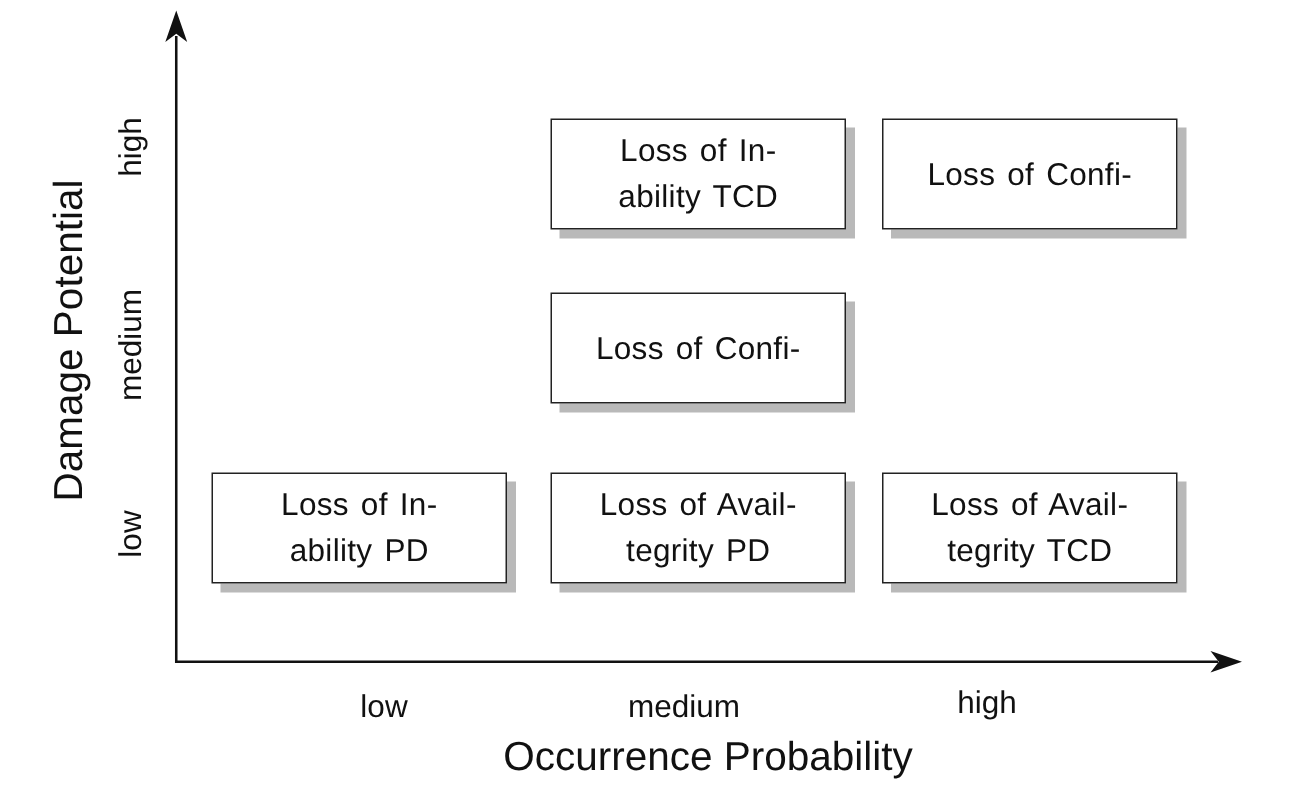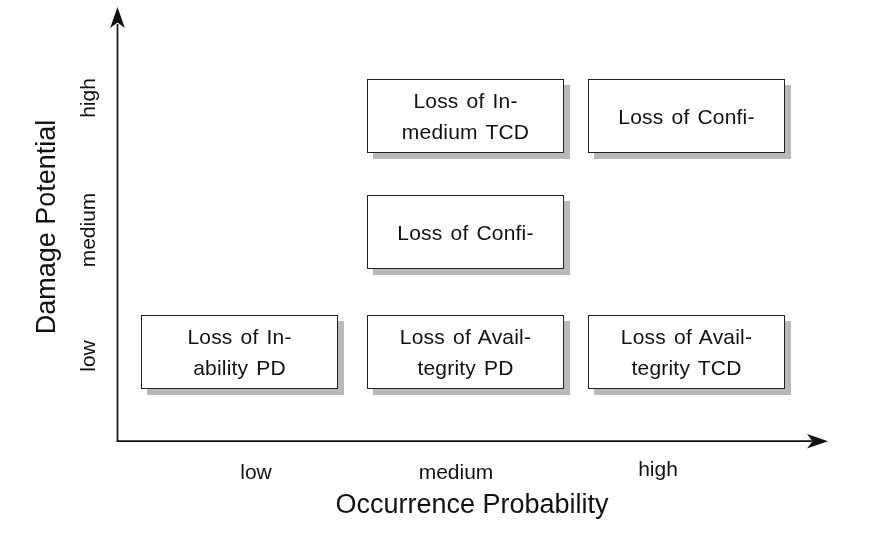--- a/index.html
+++ b/index.html
@@ -88,21 +88,21 @@
   <div class="ytick" style="left:88px; top:356px;">low</div>
 
   <div class="xtick" style="left:256px; top:460px;">low</div>
   <div class="xtick" style="left:456px; top:460px;">medium</div>
   <div class="xtick" style="left:658px; top:457px;">high</div>
 
   <div class="axis-title-x" style="left:472px; top:489px;">Occurrence Probability</div>
 
   <div class="node-box" style="left:367px; top:79px;">
     <div>Loss of In-</div>
-    <div>medium TCD</div>
+    <div>ability TCD</div>
   </div>
 
   <div class="node-box" style="left:588px; top:79px;">
     <div>Loss of Confi-</div>
   </div>
 
   <div class="node-box" style="left:367px; top:195px;">
     <div>Loss of Confi-</div>
   </div>
 

